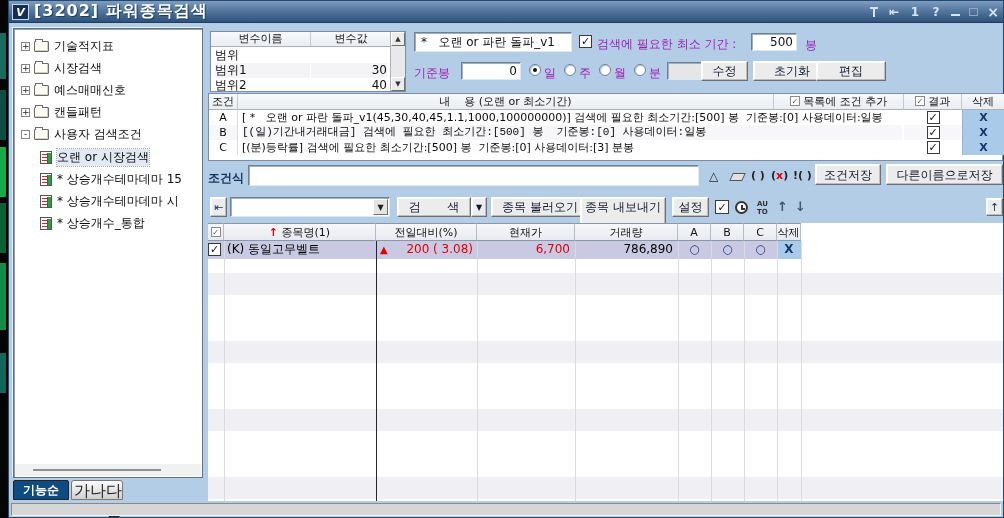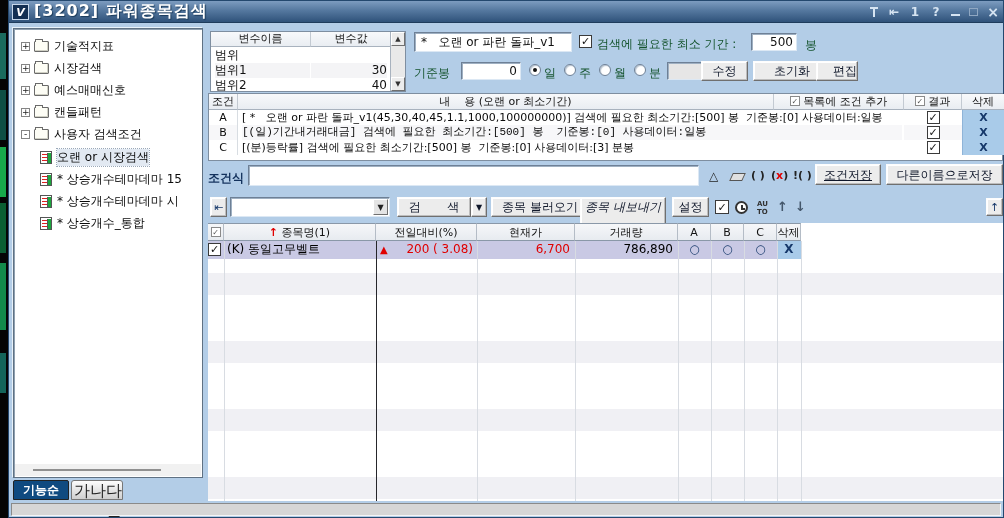--- a/index.html
+++ b/index.html
@@ -26,21 +26,21 @@
     box-shadow:inset -1px -1px 0 #bdbdbd,inset 1px 1px 0 #fff;
     font-size:12px;color:#0f172a;text-align:center;cursor:default;overflow:hidden;}
   .inp{position:absolute;background:#fff;border:1px solid;border-color:#6e8096 #dce8f4 #dce8f4 #6e8096;
     box-shadow:inset 1px 1px 0 #9fb0c2;font-size:12px;color:#111;overflow:hidden;white-space:pre;}
   .chk{position:absolute;width:13px;height:13px;background:#fff;border:1px solid #3a3a3a;
     font-size:11px;font-weight:bold;color:#111;line-height:12px;text-align:center;}
   .minichk{display:inline-block;width:10px;height:10px;background:#fff;border:1px solid #8a8a8a;
     font-size:8px;font-weight:bold;color:#555;line-height:9px;text-align:center;vertical-align:1px;}
   .radio{position:absolute;width:12px;height:12px;border-radius:50%;background:#fff;border:1px solid #6e8096;box-shadow:inset 1px 1px 1px #b8c4d0;}
   .radio .dot{position:absolute;left:3px;top:3px;width:4px;height:4px;border-radius:50%;background:#111;}
-  .lbl{position:absolute;font-size:12px;color:#14532d;white-space:pre;}
+  .lbl{position:absolute;font-size:12px;color:#a21caf;white-space:pre;}
   .combo-arrow{position:absolute;right:1px;top:1px;bottom:1px;width:15px;background:#e4e4e4;
     border:1px solid;border-color:#fff #707070 #707070 #fff;font-size:8px;color:#222;text-align:center;line-height:15px;}
   
   .tree{position:absolute;left:4px;top:27px;width:190px;height:450px;background:#fff;
     border:1px solid #5f7183;box-shadow:inset 1px 1px 0 #8fa0b0, -1px -1px 0 #e8f2fa;overflow:hidden;}
   .titem{position:absolute;left:0;height:19px;font-size:12px;color:#0a0a0a;display:flex;align-items:center;white-space:nowrap;}
   .expander{width:9px;height:9px;border:1px solid #848484;background:#fff;font-size:9px;line-height:7px;text-align:center;color:#222;margin-right:4px;flex:0 0 auto;}
   .folder{position:relative;width:15px;height:11px;background:#fdfdf5;border:1px solid #6a6a6a;border-radius:1px;margin-right:5px;flex:0 0 auto;box-shadow:inset -1px -1px 0 #cfcfc3;}
   .folder::before{content:"";position:absolute;left:0;top:-3px;width:6px;height:2px;background:#fdfdf5;border:1px solid #6a6a6a;border-bottom:none;}
   .doc{position:relative;width:12px;height:13px;background:#fff;border:1px solid #555;margin-right:5px;flex:0 0 auto;}
@@ -203,21 +203,21 @@
     <div class="radio" style="left:590px;top:63px;"></div>
     <div class="lbl" style="left:605px;top:64px;">월</div>
     <div class="radio" style="left:625px;top:63px;"></div>
     <div class="lbl" style="left:640px;top:64px;">분</div>
     <div class="inp" style="left:658px;top:61px;width:62px;height:18px;line-height:17px;padding-left:5px;background:#e6e6e6;color:#888;">
       
       <span class="combo-arrow" style="background:#dcdcdc;color:#999;">▼</span>
     </div>
     <div class="btn" style="left:692px;top:60px;width:47px;height:20px;line-height:19px;">수정</div>
     <div class="btn" style="left:744px;top:60px;width:78px;height:20px;line-height:19px;">초기화</div>
-    <div class="btn" style="left:807px;top:60px;width:42px;height:20px;line-height:19px;text-align:right;">편집</div>
+    <div class="btn" style="left:807px;top:60px;width:70px;height:20px;line-height:19px;">편집</div>
 
     <div class="condtbl">
       <div class="ct-h" style="left:0;width:29px;">조건</div>
       <div class="ct-h" style="left:29px;width:536px;">내    용 (오랜 or 최소기간)</div>
       <div class="ct-h" style="left:565px;width:130px;"><span class="minichk">✓</span> <span>목록에 조건 추가</span></div>
       <div class="ct-h" style="left:695px;width:58px;"><span class="minichk">✓</span> <span>결과</span></div>
       <div class="ct-h" style="left:753px;width:42px;border-right:none;">삭제</div>
 
       <div class="ct-row ct-id" style="top:16px;">A</div>
       <div class="ct-row" style="top:16px;left:33px;width:660px;">[ *   오랜 or 파란 돌파_v1(45,30,40,45,1.1,1000,100000000)] 검색에 필요한 최소기간:[500] 봉  기준봉:[0] 사용데이터:일봉</div>
@@ -241,32 +241,32 @@
       
       
       
       
     </div>
     <div class="ficon" style="left:700px;font-size:12px;font-weight:normal;">△</div>
     <div class="eraser" style="left:722px;"></div>
     <div class="ficon" style="left:742px;">( )</div>
     <div class="ficon" style="left:762px;"><span>(</span><span class="red">x</span><span>)</span></div>
     <div class="ficon" style="left:784px;">!( )</div>
-    <div class="btn" style="left:806px;top:163px;width:66px;height:21px;line-height:20px;text-decoration:underline;">조건저장</div>
+    <div class="btn" style="left:806px;top:163px;width:66px;height:21px;line-height:20px;">조건저장</div>
     <div class="btn" style="left:877px;top:163px;width:117px;height:21px;line-height:20px;">다른이름으로저장</div>
 
     <div class="btn" style="left:201px;top:196px;width:17px;height:20px;line-height:19px;font-size:11px;color:#16386a;">⇤</div>
     <div class="inp" style="left:221px;top:196px;width:160px;height:20px;line-height:19px;padding-left:5px;">
       
       <span class="combo-arrow">▼</span>
     </div>
     <div class="btn" style="left:388px;top:196px;width:74px;height:20px;line-height:19px;white-space:pre;">검       색</div>
     <div class="btn" style="left:462px;top:196px;width:16px;height:20px;line-height:19px;font-size:8px;">▼</div>
     <div class="btn" style="left:482px;top:196px;width:98px;height:20px;line-height:19px;">종목 불러오기</div>
-    <div class="btn" style="left:571px;top:196px;width:86px;height:29px;line-height:19px;font-style:italic;">종목 내보내기</div>
+    <div class="btn" style="left:571px;top:196px;width:86px;height:29px;line-height:19px;">종목 내보내기</div>
     <div class="btn" style="left:663px;top:196px;width:37px;height:20px;line-height:19px;">설정</div>
     <div class="chk" style="left:706px;top:199px;width:14px;height:14px;line-height:13px;">✓</div>
     <div class="clock" style="left:726px;top:200px;"></div>
     <div class="auto" style="left:748px;top:199px;"><span>AU</span><br><span>TO</span></div>
     <div class="arrowbtn" style="left:768px;top:198px;">↑</div>
     <div class="arrowbtn" style="left:786px;top:198px;">↓</div>
     <div class="btn" style="left:977px;top:197px;width:17px;height:18px;line-height:17px;font-size:11px;color:#16386a;">↑</div>
 
     <div class="grid">
       <div class="g-h" style="left:0;width:16px;"><span class="minichk">✓</span></div>

